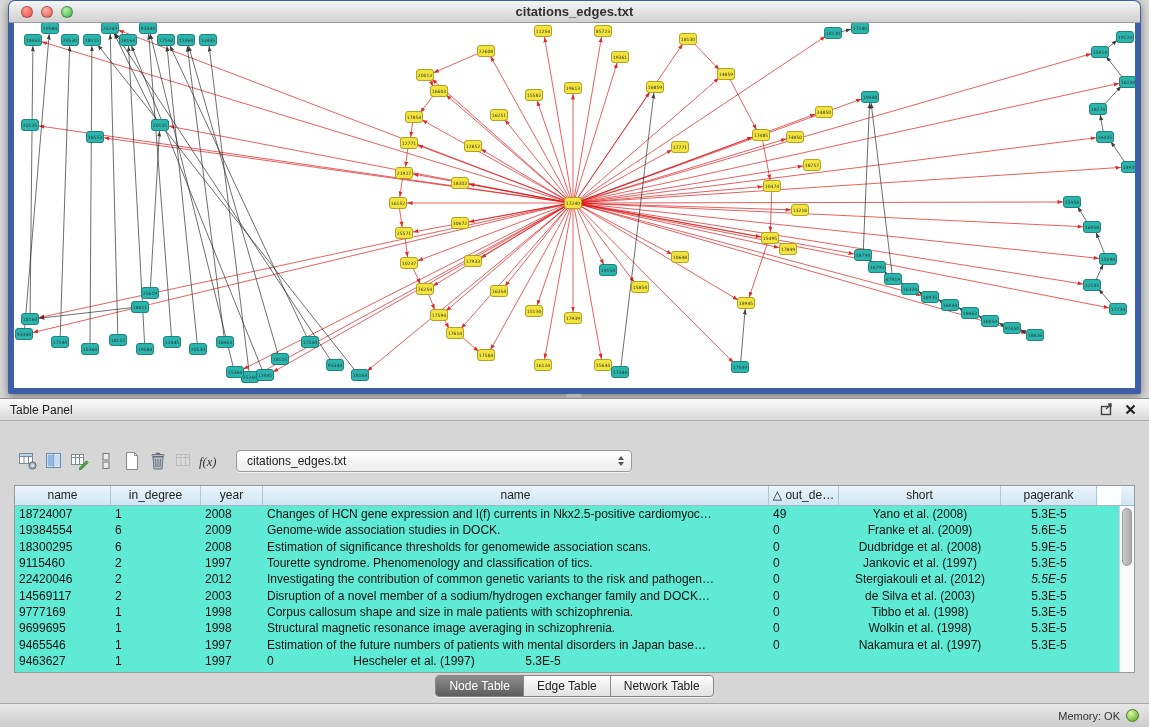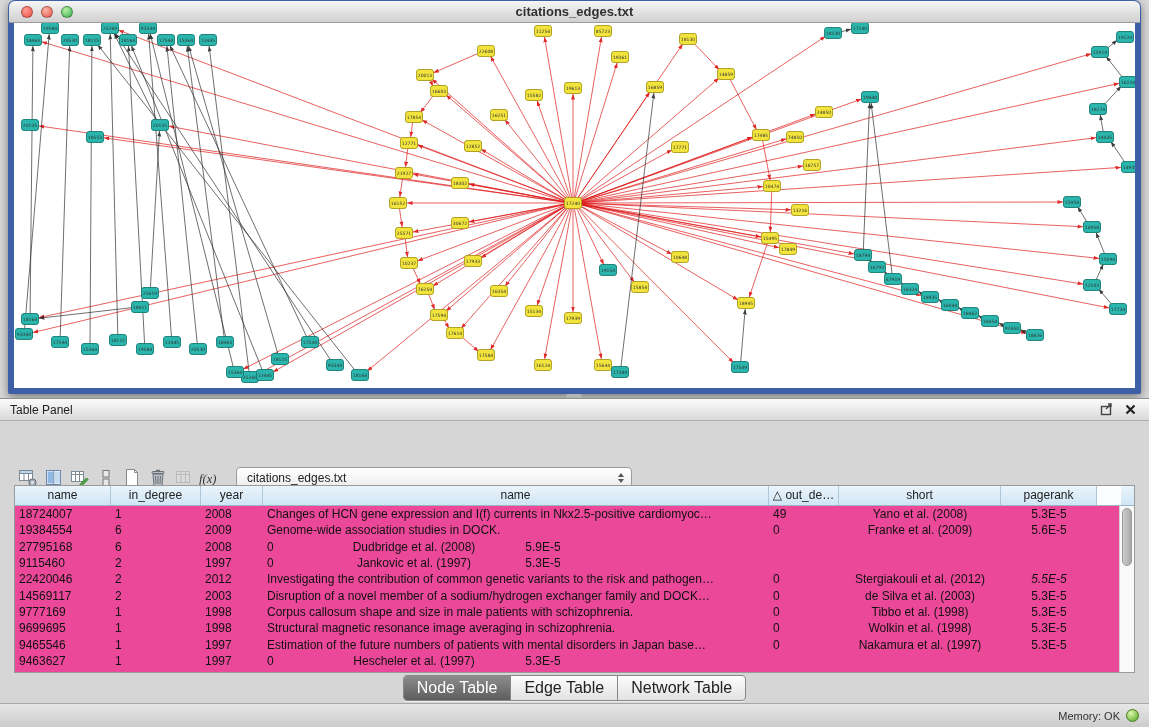--- a/index.html
+++ b/index.html
@@ -27,49 +27,49 @@
 
   
   .table-panel { position:absolute; left:0; top:398px; width:1149px; height:305px;
     background:#d6d6d6; border-top:1px solid #8f8f8f; }
   .panel-titlebar { height:22px; background:linear-gradient(#fbfbfb,#dadada);
     border-bottom:1px solid #adadad; display:flex; align-items:center; padding:0 10px; }
   .panel-title { font-size:12px; color:#222; }
   .pt-spacer { flex:1; }
   .pt-icon { width:18px; height:16px; margin-left:6px; display:flex; align-items:center; justify-content:center; cursor:default; }
 
-  .toolbar { position:absolute; left:16px; top:50px; display:flex; align-items:center; gap:2px;margin-top:17px; }
+  .toolbar { position:absolute; left:16px; top:50px; display:flex; align-items:center; gap:2px; }
   .tbtn { width:24px; height:24px; display:flex; align-items:center; justify-content:center; border-radius:3px; }
   .dropdown { width:396px; height:22px; margin-left:12px; border:1px solid #9b9b9b; border-radius:4px;
     background:linear-gradient(#ffffff,#ececec); display:flex; align-items:center; padding:0 7px 0 10px;
     box-shadow:0 1px 0 rgba(255,255,255,.7); }
   .dd-text { flex:1; font-size:12px; color:#222; }
   .dd-arrows { display:flex; flex-direction:column; gap:2px; align-items:center; }
   .dd-arrows i { display:block; width:0; height:0; border-left:3.5px solid transparent; border-right:3.5px solid transparent; }
   .dd-up { border-bottom:4px solid #555; }
   .dd-down { border-top:4px solid #555; }
 
   .tablewrap { position:absolute; left:14px; top:86px; width:1121px; height:188px;
-    background:#ec4899; border:1px solid #9a9a9a; overflow:hidden; }
+    background:#5eead4; border:1px solid #9a9a9a; overflow:hidden; }
   .thead { display:flex; height:20px; background:linear-gradient(#eaf4fb,#cfe6f5); border-bottom:1px solid #9fb6c7; }
   .th { font-size:12px; color:#222; text-align:center; line-height:19px;
     border-right:1px solid #aec7d8; overflow:hidden; white-space:nowrap; flex:none; }
   .th.filler { background:#fbfdfe; border-right:none; }
   .tbody { position:absolute; left:0; top:20px; right:15px; bottom:0; overflow:hidden; }
   .tr { display:flex; height:16.3px; align-items:center; }
   .td { font-size:12px; color:#111; white-space:nowrap; overflow:hidden; padding:0 4px; flex:none; }
   .td.center { text-align:center; }
   .vscroll { position:absolute; right:0; top:20px; bottom:0; width:15px; background:#fafafa; border-left:1px solid #d2d2d2; }
   .vthumb { position:absolute; left:2px; right:2px; top:2px; height:58px; border-radius:6px;
     background:linear-gradient(90deg,#cdcdcd,#a9a9a9); border:1px solid #9a9a9a; }
 
   .tabbar { position:absolute; left:0; top:276px; width:100%; display:flex; justify-content:center; }
   .segmented { display:flex; border:1px solid #878787; border-radius:4px; overflow:hidden;
     background:linear-gradient(#fdfdfd,#e2e2e2); box-shadow:0 1px 0 rgba(255,255,255,.6); }
-  .seg { font-size:16px; padding:3px 13px; color:#222; border-right:1px solid #878787; cursor:default; }
+  .seg { font-size:12px; padding:3px 13px; color:#222; border-right:1px solid #878787; cursor:default; }
   .seg:last-child { border-right:none; }
   .seg.active { background:linear-gradient(#8d8d8d,#5d5d5d); color:#fff; }
 
   
   .statusbar { position:absolute; left:0; top:703px; width:1149px; height:24px;
     background:linear-gradient(#e7e7e7,#cccccc); border-top:1px solid #a8a8a8;
     display:flex; align-items:center; justify-content:flex-end; padding:0 10px; gap:6px; }
   .mem-label { font-size:11px; color:#333; }
   .mem-dot { width:13px; height:13px; border-radius:50%;
     background:radial-gradient(circle at 35% 30%, #dcf8ab, #53a41e); border:1px solid #497c1d; }
@@ -752,31 +752,33 @@
         <div class="tr">
           <div class="td" style="width: 96px;">19384554</div>
           <div class="td" style="width: 90px;">6</div>
           <div class="td" style="width: 62px;">2009</div>
           <div class="td" style="width: 506px;">Genome-wide association studies in DOCK.</div>
           <div class="td" style="width: 70px;">0</div>
           <div class="td center" style="width: 162px;">Franke et al. (2009)</div>
           <div class="td center" style="width: 96px;">5.6E-5</div>
         </div>
         <div class="tr">
-          <div class="td" style="width: 96px;">27795168</div>
+          <div class="td" style="width: 96px;">18300295</div>
           <div class="td" style="width: 90px;">6</div>
           <div class="td" style="width: 62px;">2008</div>
+          <div class="td" style="width: 506px;">Estimation of significance thresholds for genomewide association scans.</div>
           <div class="td" style="width: 70px;">0</div>
           <div class="td center" style="width: 162px;">Dudbridge et al. (2008)</div>
           <div class="td center" style="width: 96px;">5.9E-5</div>
         </div>
         <div class="tr">
           <div class="td" style="width: 96px;">9115460</div>
           <div class="td" style="width: 90px;">2</div>
           <div class="td" style="width: 62px;">1997</div>
+          <div class="td" style="width: 506px;">Tourette syndrome. Phenomenology and classification of tics.</div>
           <div class="td" style="width: 70px;">0</div>
           <div class="td center" style="width: 162px;">Jankovic et al. (1997)</div>
           <div class="td center" style="width: 96px;">5.3E-5</div>
         </div>
         <div class="tr">
           <div class="td" style="width: 96px;">22420046</div>
           <div class="td" style="width: 90px;">2</div>
           <div class="td" style="width: 62px;">2012</div>
           <div class="td" style="width: 506px;">Investigating the contribution of common genetic variants to the risk and pathogen…</div>
           <div class="td" style="width: 70px;">0</div>

